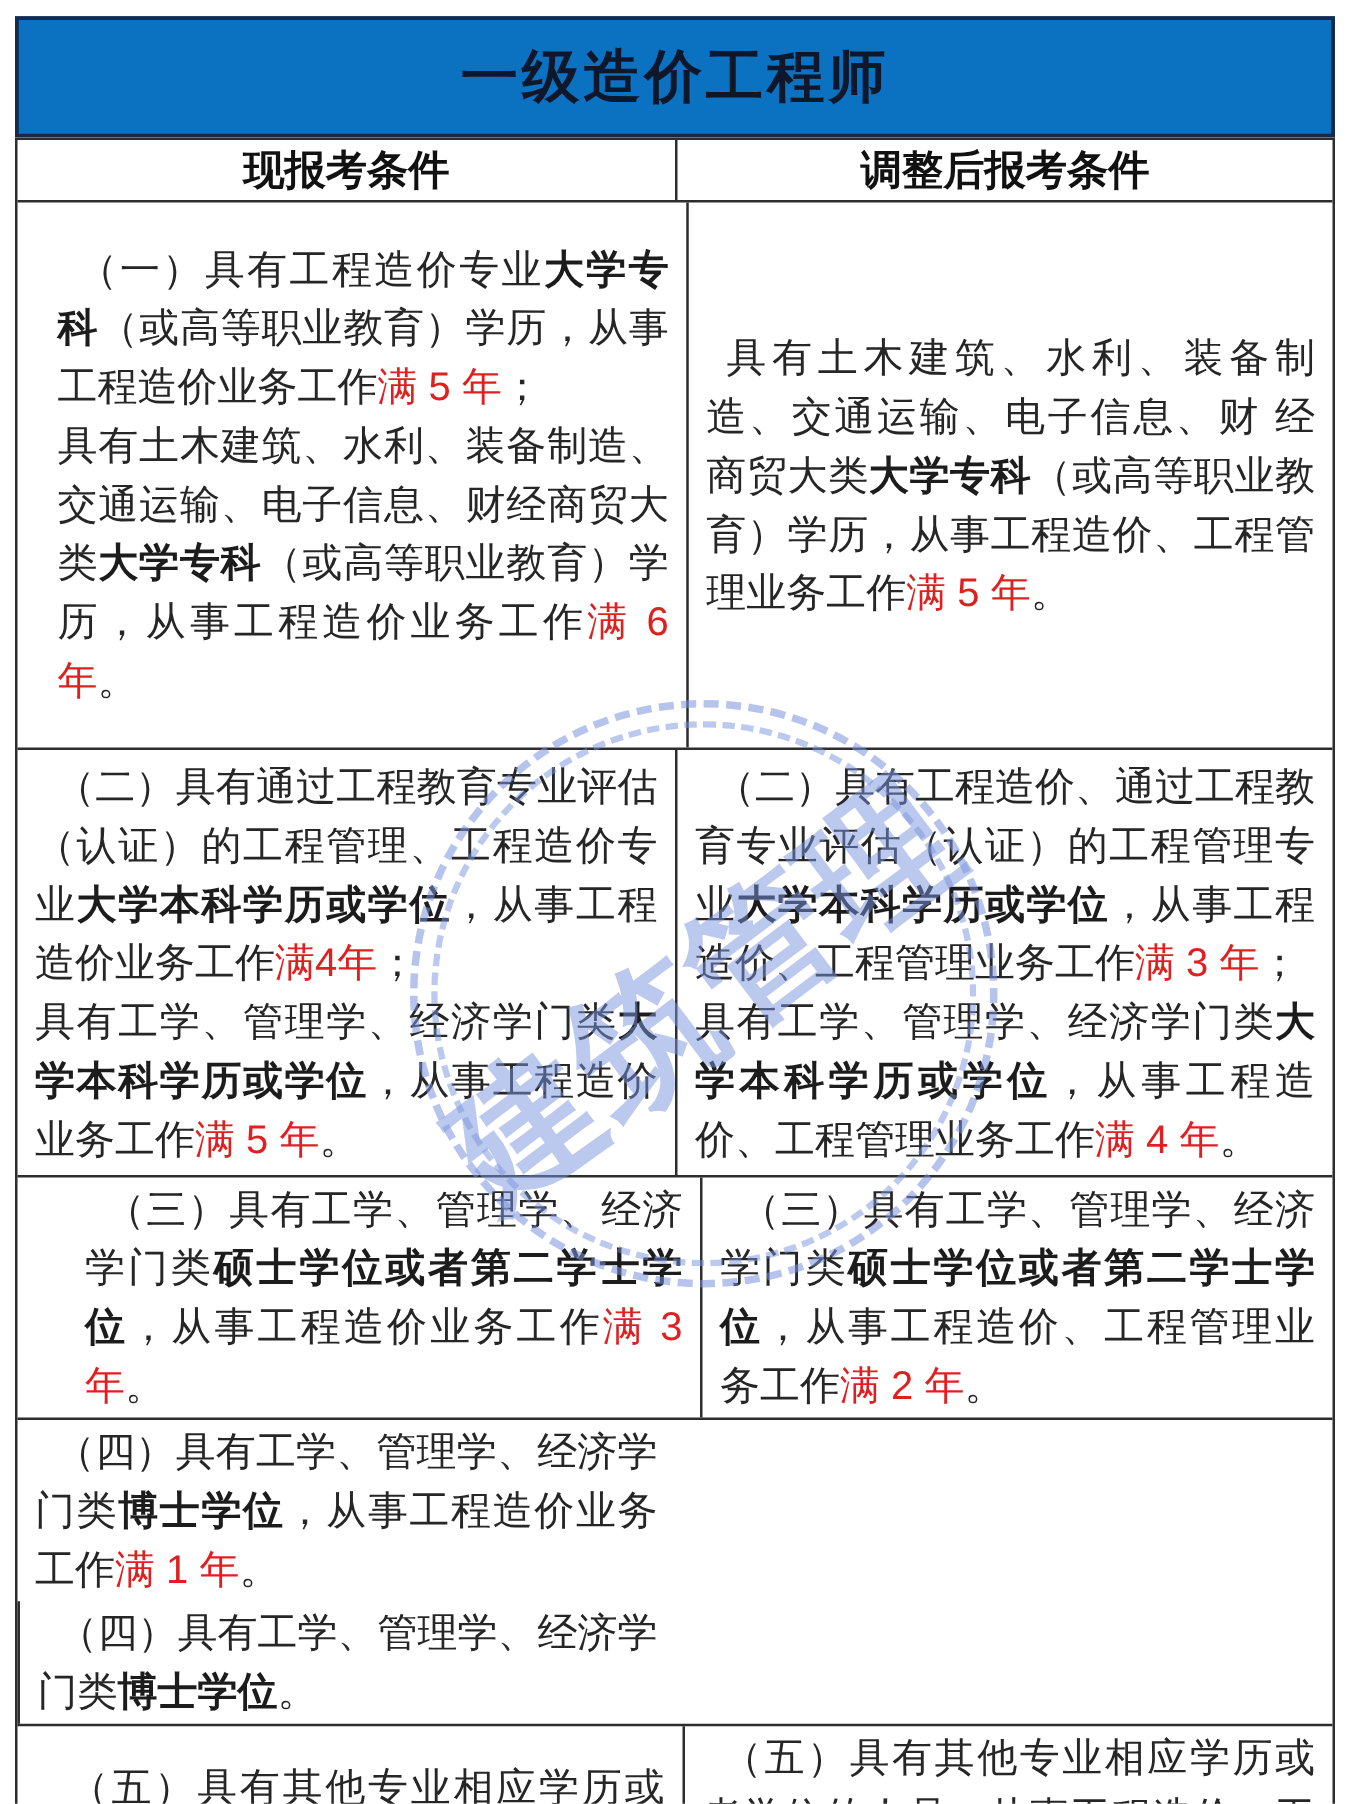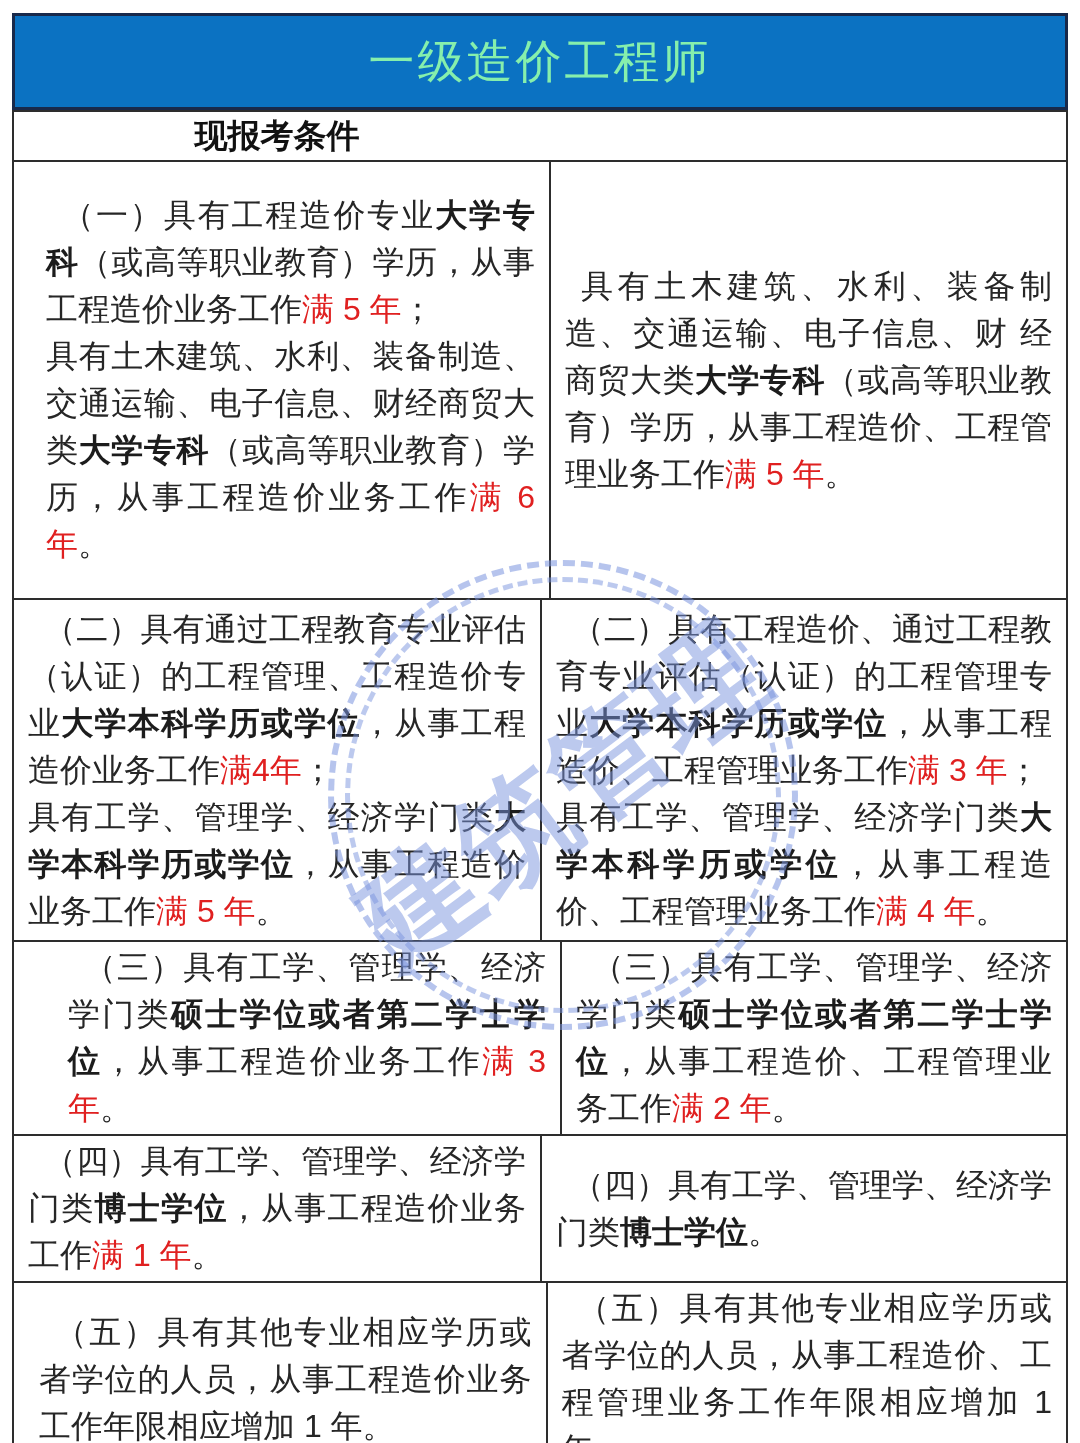--- a/index.html
+++ b/index.html
@@ -11,41 +11,41 @@
   }
   .page { position:absolute; inset:0; }
 
   
   .title-bar {
     position:absolute; left:12px; top:13px; width:1056px; height:97px;
     background:#0b72c2; border:3px solid #18294b;
     display:flex; align-items:center; justify-content:center;
   }
   .title-text {
-    color:#86efac; font-size:46px; font-weight:normal; letter-spacing:3px;
+    color:#0f172a; font-size:46px; font-weight:bold; letter-spacing:3px;
   }
 
   
   .table {
     position:absolute; left:12px; top:110px; width:1056px;
     border:2px solid #2d2d2d; background:#fff;
   }
   .thead { display:flex; height:50px; border-bottom:2px solid #2d2d2d; }
   .th {
     width:50%; display:flex; align-items:center; justify-content:center;
     font-size:33px; font-weight:bold; color:#111;
   }
   .th + .th { border-left:2px solid #2d2d2d; }
 
   .trow { display:flex; }
   .trow + .trow { border-top:2px solid #2d2d2d; }
   .trow:nth-child(1) { min-height:436px;padding-left:18px; }
   .trow:nth-child(2) { min-height:342px; }
   .trow:nth-child(3) { min-height:193px;padding-left:40px; }
-  .trow:nth-child(4) { min-height:146px; }
+  .trow:nth-child(4) { min-height:146px;flex-direction:column; }
   .trow:nth-child(5) { min-height:143px;padding-left:11px; }
 
   .cell {
     width:50%; padding:2px 14px;
     display:flex; align-items:center;
   }
   .cell.right { border-left:2px solid #2d2d2d; }
   .cell-inner { width:100%; }
 
   .para {
@@ -76,20 +76,21 @@
 
 <div class="page">
 
   <div class="title-bar">
     <span class="title-text">一级造价工程师</span>
   </div>
 
   <div class="table">
     <div class="thead">
       <div class="th">现报考条件</div>
+      <div class="th">调整后报考条件</div>
     </div>
     <div id="table-body">
         <div class="trow">
           <div class="cell left">
             <div class="cell-inner">
               <div class="para"><span>（一）具有工程造价专业</span><span class="b">大学专科</span><span>（或高等职业教育）学历，从事工程造价业务工作</span><span class="r">满 5 年</span><span>；</span></div>
               <div class="para"><span>具有土木建筑、水利、装备制造、交通运输、电子信息、财经商贸大类</span><span class="b">大学专科</span><span>（或高等职业教育）学历，从事工程造价业务工作</span><span class="r">满 6 年</span><span>。</span></div>
             </div>
           </div>
           <div class="cell right">

